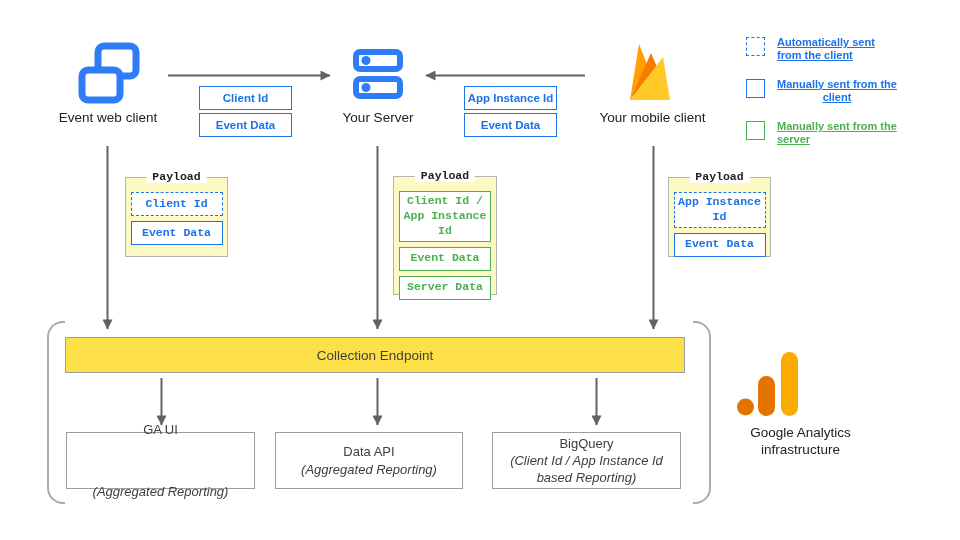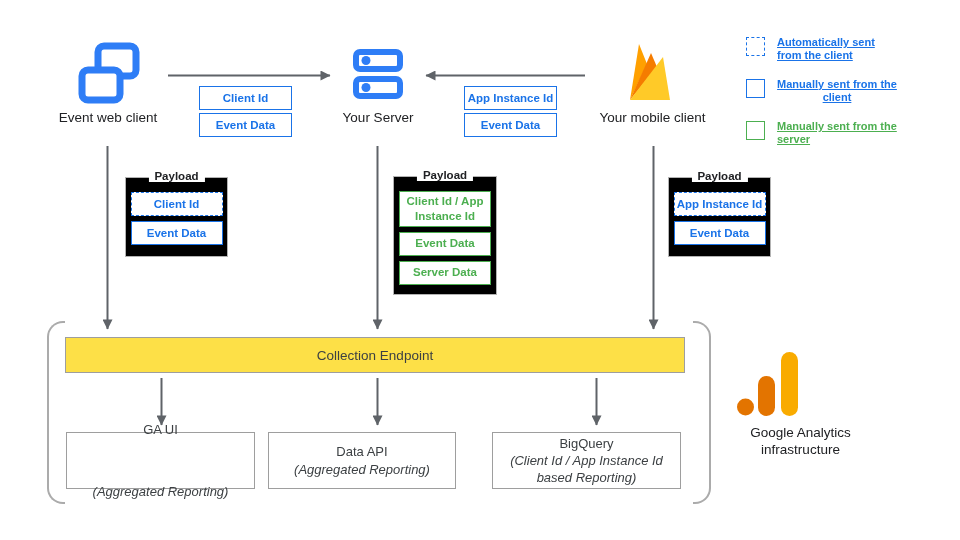--- a/index.html
+++ b/index.html
@@ -19,22 +19,22 @@
   .node-label{position:absolute; text-align:center; font-size:13.5px; color:#202124;}
 
   .tag{
     position:absolute; width:93px; height:24px; box-sizing:border-box;
     border:1.5px solid var(--blue); color:var(--blue); background:#fff;
     display:flex; align-items:center; justify-content:center;
     font-size:11.5px; font-weight:bold; white-space:nowrap;
   }
 
   .payload{
-    position:absolute; border:1px solid #b3b3b3; background:#000000;
-    box-sizing:border-box; padding-top:14px;
+    position:absolute; border:1px solid #b3b3b3; background:#fef9c3;
+    box-sizing:border-box; padding-top:14px;font-family:Liberation Mono, monospace;
   }
   .payload-title{
     position:absolute; top:-8px; left:50%; transform:translateX(-50%);
     background:#fff; padding:0 6px; font-size:11.5px; font-weight:bold;
     color:#202124; white-space:nowrap;
   }
   .pitem{
     width:92px; min-height:24px; margin:0 auto 5px; box-sizing:border-box;
     display:flex; align-items:center; justify-content:center; text-align:center;
     background:#fff; font-size:11.5px; font-weight:bold; line-height:1.3; padding:2px 1px;
@@ -56,21 +56,21 @@
     border:1px solid #9e9e9e; background:#fde047; display:flex; align-items:center; justify-content:center;
     font-size:13.5px; color:#3c4043;
   }
   .outbox{
     position:absolute; top:432px; height:57px; box-sizing:border-box; border:1px solid #9e9e9e;
     background:#fff; display:flex; flex-direction:column; align-items:center; justify-content:center;
     text-align:center; font-size:13px; color:#3c4043; line-height:1.32; padding:0 6px;
   }
   .outbox .sub{font-style:italic;}
   #out-gaui{left:66px; width:189px;gap:44px;}
-  #out-dataapi{left:268px; width:188px;}
+  #out-dataapi{left:275px; width:188px;}
   #out-bigquery{left:492px; width:189px;}
 
   .bracket{position:absolute; top:321px; width:18px; height:183px; border:2px solid #ababab; box-sizing:border-box;}
   #bracket-left{left:47px; border-right:none; border-radius:16px 0 0 16px;}
   #bracket-right{left:693px; border-left:none; border-radius:0 16px 16px 0;}
 
   #ga-caption{position:absolute; left:710px; top:424px; width:125px; text-align:center;
     font-size:13.5px; color:#202124; line-height:1.28;padding-left:28px;}
 
   .icon-svg{position:absolute;}

